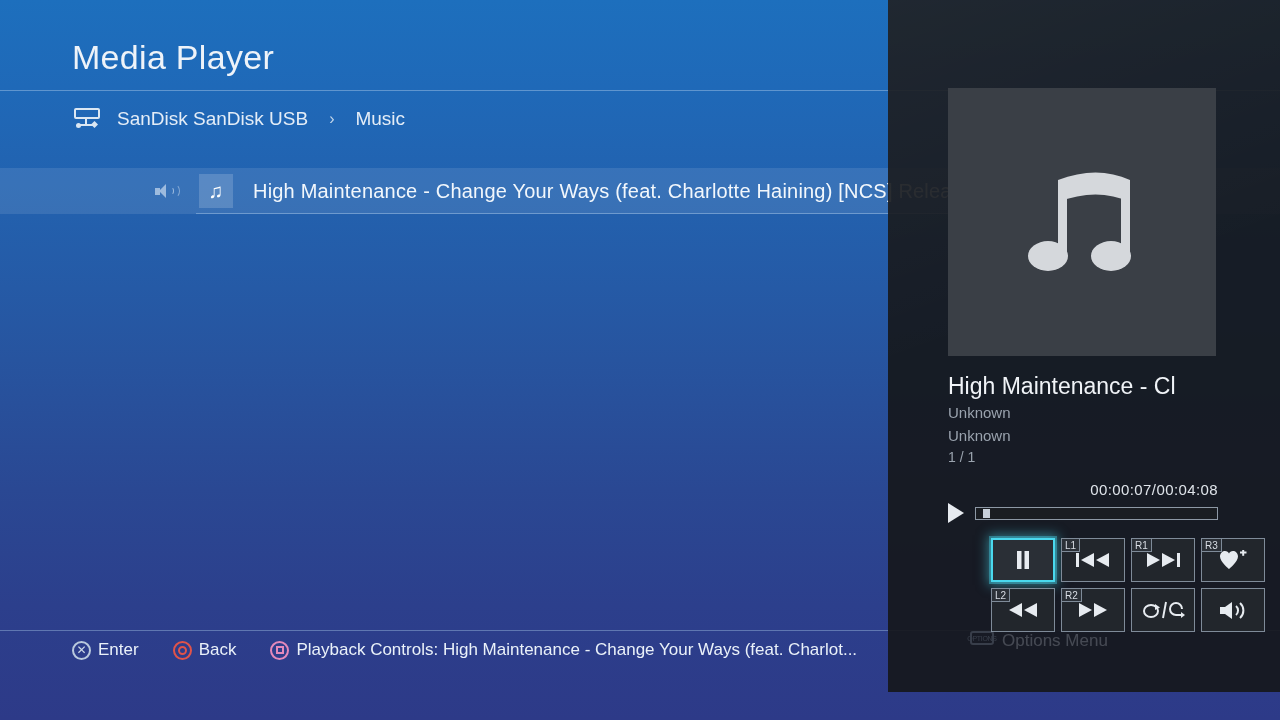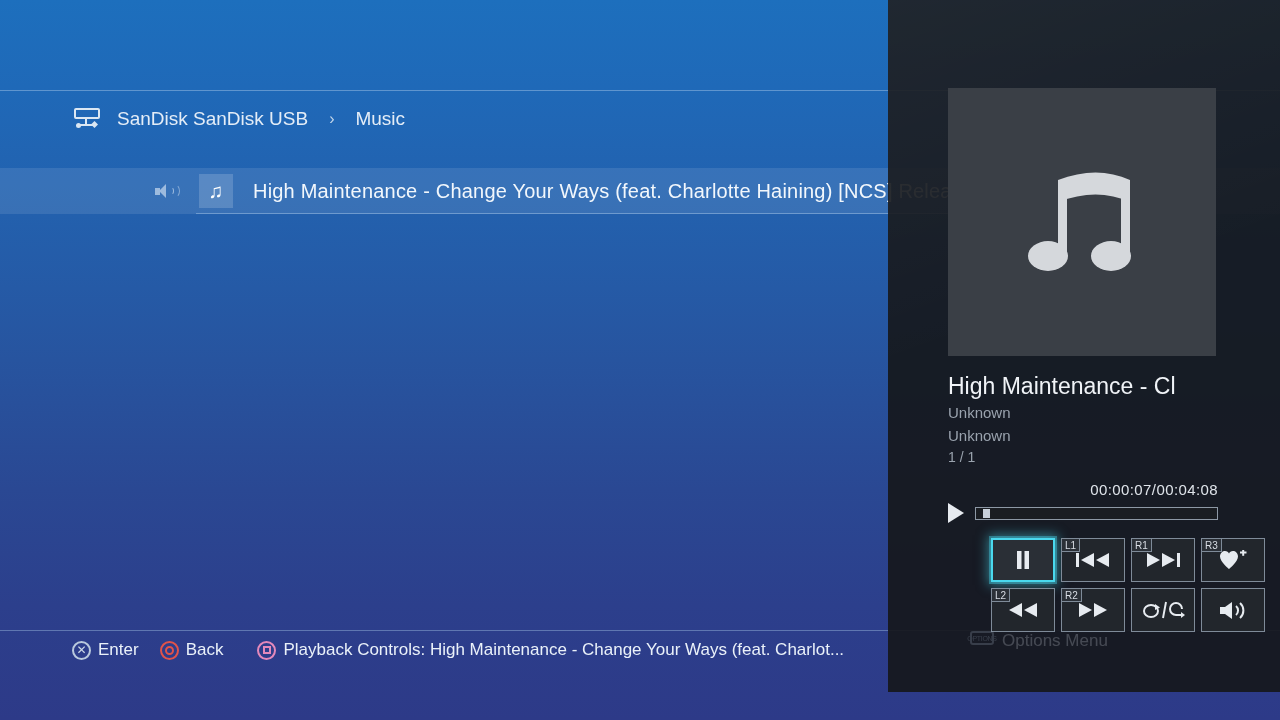--- a/index.html
+++ b/index.html
@@ -220,20 +220,21 @@
     position:absolute; left:0; top:631px; width:392px; height:38px;
     display:flex; opacity:0.22;
   }
 </style>
 </head>
 <body>
 
 <div id="bg"></div>
 
 <div id="header">
+  <div id="page-title">Media Player</div>
   <div id="header-rule"></div>
 </div>
 
 <div id="breadcrumb">
   <span class="usb-icon">
     <span class="body"></span>
       <span class="stem"></span>
     <span class="tri"></span>
       <span class="dot1"></span>
       <span class="dot2"></span>
@@ -256,21 +257,21 @@
     <span class="row-underline"></span>
   </div>
 </div>
 
 <div id="footer-rule"></div>
 <div id="footer">
   <div class="hint" style="margin-left:72px;">
     <span class="pad-btn pad-cross">✕</span>
     <span class="hint-label">Enter</span>
   </div>
-  <div class="hint" style="margin-left:21px;align-items:center;">
+  <div class="hint" style="margin-left:34px;align-items:center;">
     <span class="pad-btn pad-circle">
         <i></i>
       </span>
     <span class="hint-label">Back</span>
   </div>
   <div class="hint" style="margin-left:34px;">
     <span class="pad-btn pad-square">
         <i></i>
       </span>
     <span class="hint-label">Playback Controls: High Maintenance - Change Your Ways (feat. Charlot...</span>

